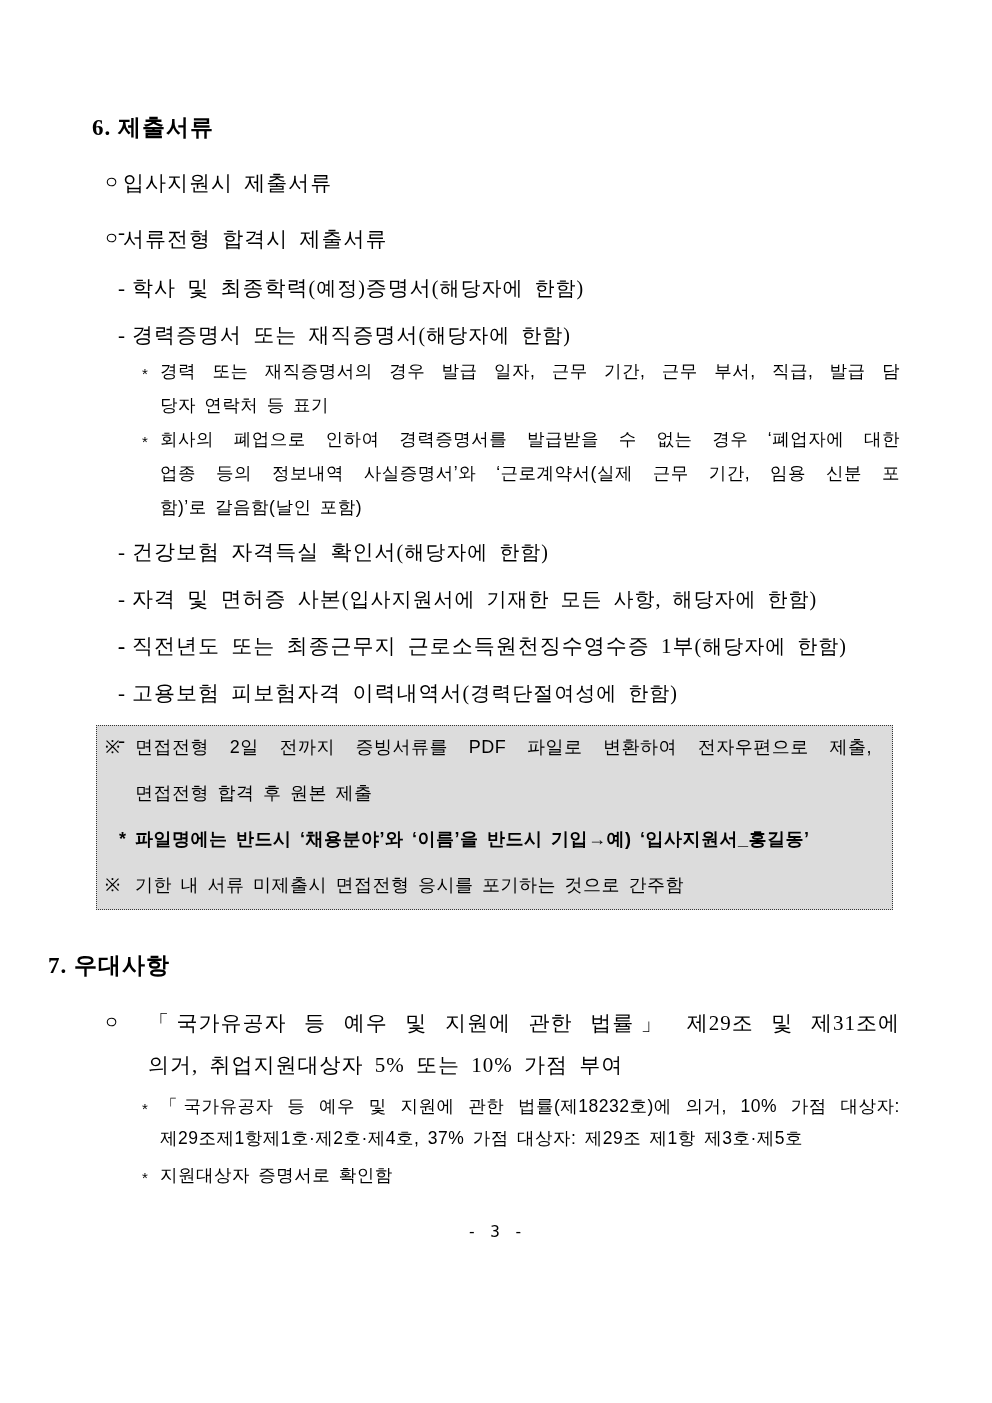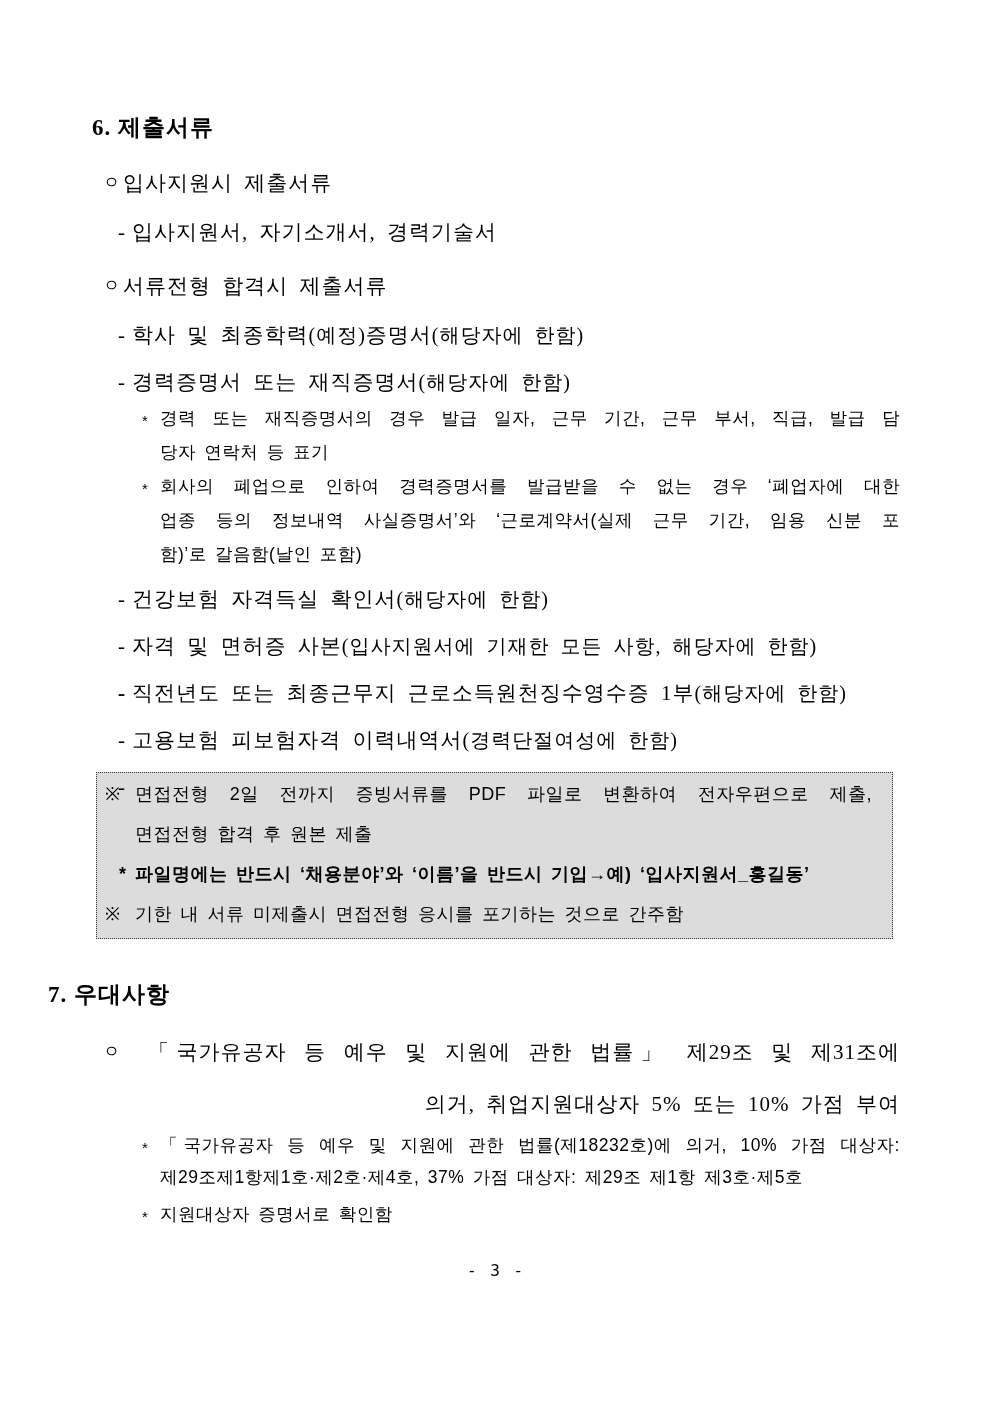--- a/index.html
+++ b/index.html
@@ -26,45 +26,45 @@
 
   .small { font-size:20px; }
 
   .justify { display:block; text-align:justify; text-align-last:justify; }
 
   
   .notice-box { margin:12px 0 0 96px; width:797px; box-sizing:border-box;
                 background:#dcdcdc; border:1px dotted #333;
                 padding:8px 10px 10px 0; font-family:"Liberation Sans", sans-serif; }
   .notice-box .line { margin-right:10px; }
-  .bx { padding-left:38px; font-size:18px; line-height:27px; margin-top:13px; word-spacing:3px; letter-spacing:0.5px; }
+  .bx { padding-left:38px; font-size:18px; line-height:27px; margin-top:19px; word-spacing:3px; letter-spacing:0.5px; }
   .bx:first-child { margin-top:0; }
   .bx .marker { left:8px; }
   .bx.star .marker { left:22px; }
   .bold { font-weight:bold; }
 
   
   .sec7 .l1 { padding-left:148px; margin-top:24px; }
-  .sec7 .l1.cont { margin-top:18px;text-align:right; }
+  .sec7 .l1.cont { margin-top:8px; }
   .sec7 .l3 { margin-top:12px; }
   .sec7 .l3.cont { margin-top:7px; }
 
   .footer { margin-top:34px; text-align:center; font-size:16px; line-height:20px;
             font-family:"DejaVu Sans Mono", monospace; letter-spacing:2px; }
 </style>
 </head>
 <body>
 
 <div class="page" style="background: rgb(255, 255, 255);">
 
   <div class="sec-heading">6. 제출서류</div>
 
   <div>
       <div class="line l1"><span class="marker">ㅇ</span><span class="txt"><span>입사지원시 제출서류</span></span></div>
-      <div class="line l2"><span class="marker">-</span><span class="txt"><span>입사지원서, 자기소개서, 경력기술서</span></span></div>
+      <div class="line l2"><span class="marker">-</span></div>
       <div class="line l1"><span class="marker">ㅇ</span><span class="txt"><span>서류전형 합격시 제출서류</span></span></div>
       <div class="line l2"><span class="marker">-</span><span class="txt"><span>학사 및 최종학력</span><span class="small">(예정)</span><span>증명서</span><span class="small">(해당자에 한함)</span></span></div>
       <div class="line l2"><span class="marker">-</span><span class="txt"><span>경력증명서 또는 재직증명서</span><span class="small">(해당자에 한함)</span></span></div>
       <div class="line l3">
         <span class="marker">*</span>
         <span class="txt justify"><span>경력 또는 재직증명서의 경우 발급 일자, 근무 기간, 근무 부서, 직급, 발급 담</span></span>
       </div>
       <div class="line l3 cont"><span class="txt"><span>당자 연락처 등 표기</span></span></div>
       <div class="line l3">
         <span class="marker">*</span>

